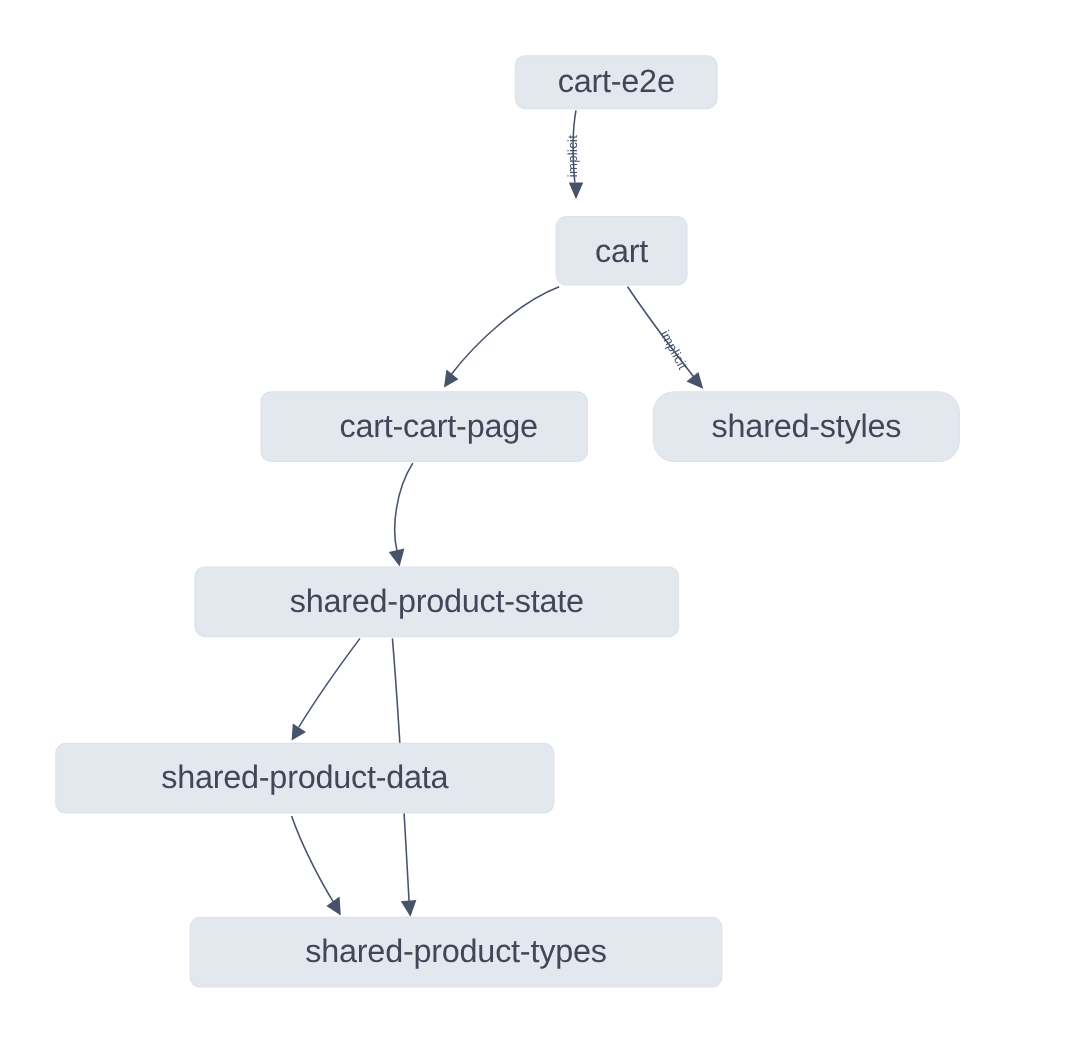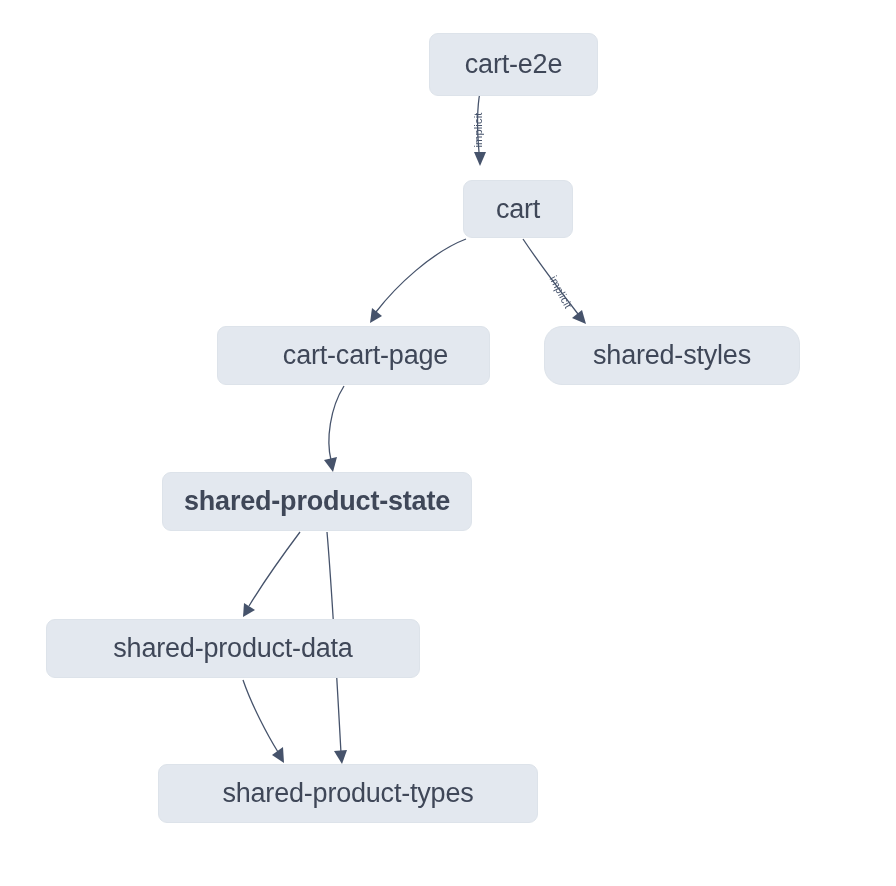--- a/index.html
+++ b/index.html
@@ -98,39 +98,39 @@
         <path class="edge-path" d="M 327 532 C 332 590, 337 680, 341 753"></path>
         <polygon class="edge-head" points="342,764 334,751 347,750"></polygon>
       </g>
       <g>
         <path class="edge-path" d="M 243 680 C 252 706, 268 736, 278 752"></path>
         <polygon class="edge-head" points="284,763 272,755 283,747"></polygon>
       </g>
     </svg>
 
   <div id="node-layer">
-      <div class="node" style="left: 429px; top: 33px; width: 169px; height: 63px;">
+      <div class="node" style="left: 429px; top: 46px; width: 169px; height: 45px;">
         <span class="node-label">cart-e2e</span>
       </div>
       <div class="node" style="left: 463px; top: 180px; width: 110px; height: 58px;">
         <span class="node-label">cart</span>
       </div>
       <div class="node" style="left: 217px; top: 326px; width: 273px; height: 59px; padding-left: 24px;">
         <span class="node-label">cart-cart-page</span>
       </div>
       <div class="node" style="left: 544px; top: 326px; width: 256px; height: 59px; border-radius: 18px;">
         <span class="node-label">shared-styles</span>
       </div>
-      <div class="node" style="left: 162px; top: 472px; width: 310px; height: 59px; font-weight: bold;">
+      <div class="node" style="left: 162px; top: 472px; width: 404px; height: 59px;">
         <span class="node-label">shared-product-state</span>
       </div>
-      <div class="node" style="left: 46px; top: 619px; width: 374px; height: 59px; text-align: right;">
+      <div class="node" style="left: 46px; top: 619px; width: 416px; height: 59px; text-align: right;">
         <span class="node-label">shared-product-data</span>
       </div>
-      <div class="node" style="left: 158px; top: 764px; width: 380px; height: 59px;">
+      <div class="node" style="left: 158px; top: 764px; width: 444px; height: 59px;">
         <span class="node-label">shared-product-types</span>
       </div>
     </div>
   <div id="label-layer">
       <div class="edge-label" style="left: 478px; top: 130px; transform: translate(-50%, -50%) rotate(-90deg);">implicit</div>
       <div class="edge-label" style="left: 561px; top: 292px; transform: translate(-50%, -50%) rotate(62deg);">implicit</div>
     </div>
 
 </div>
 

